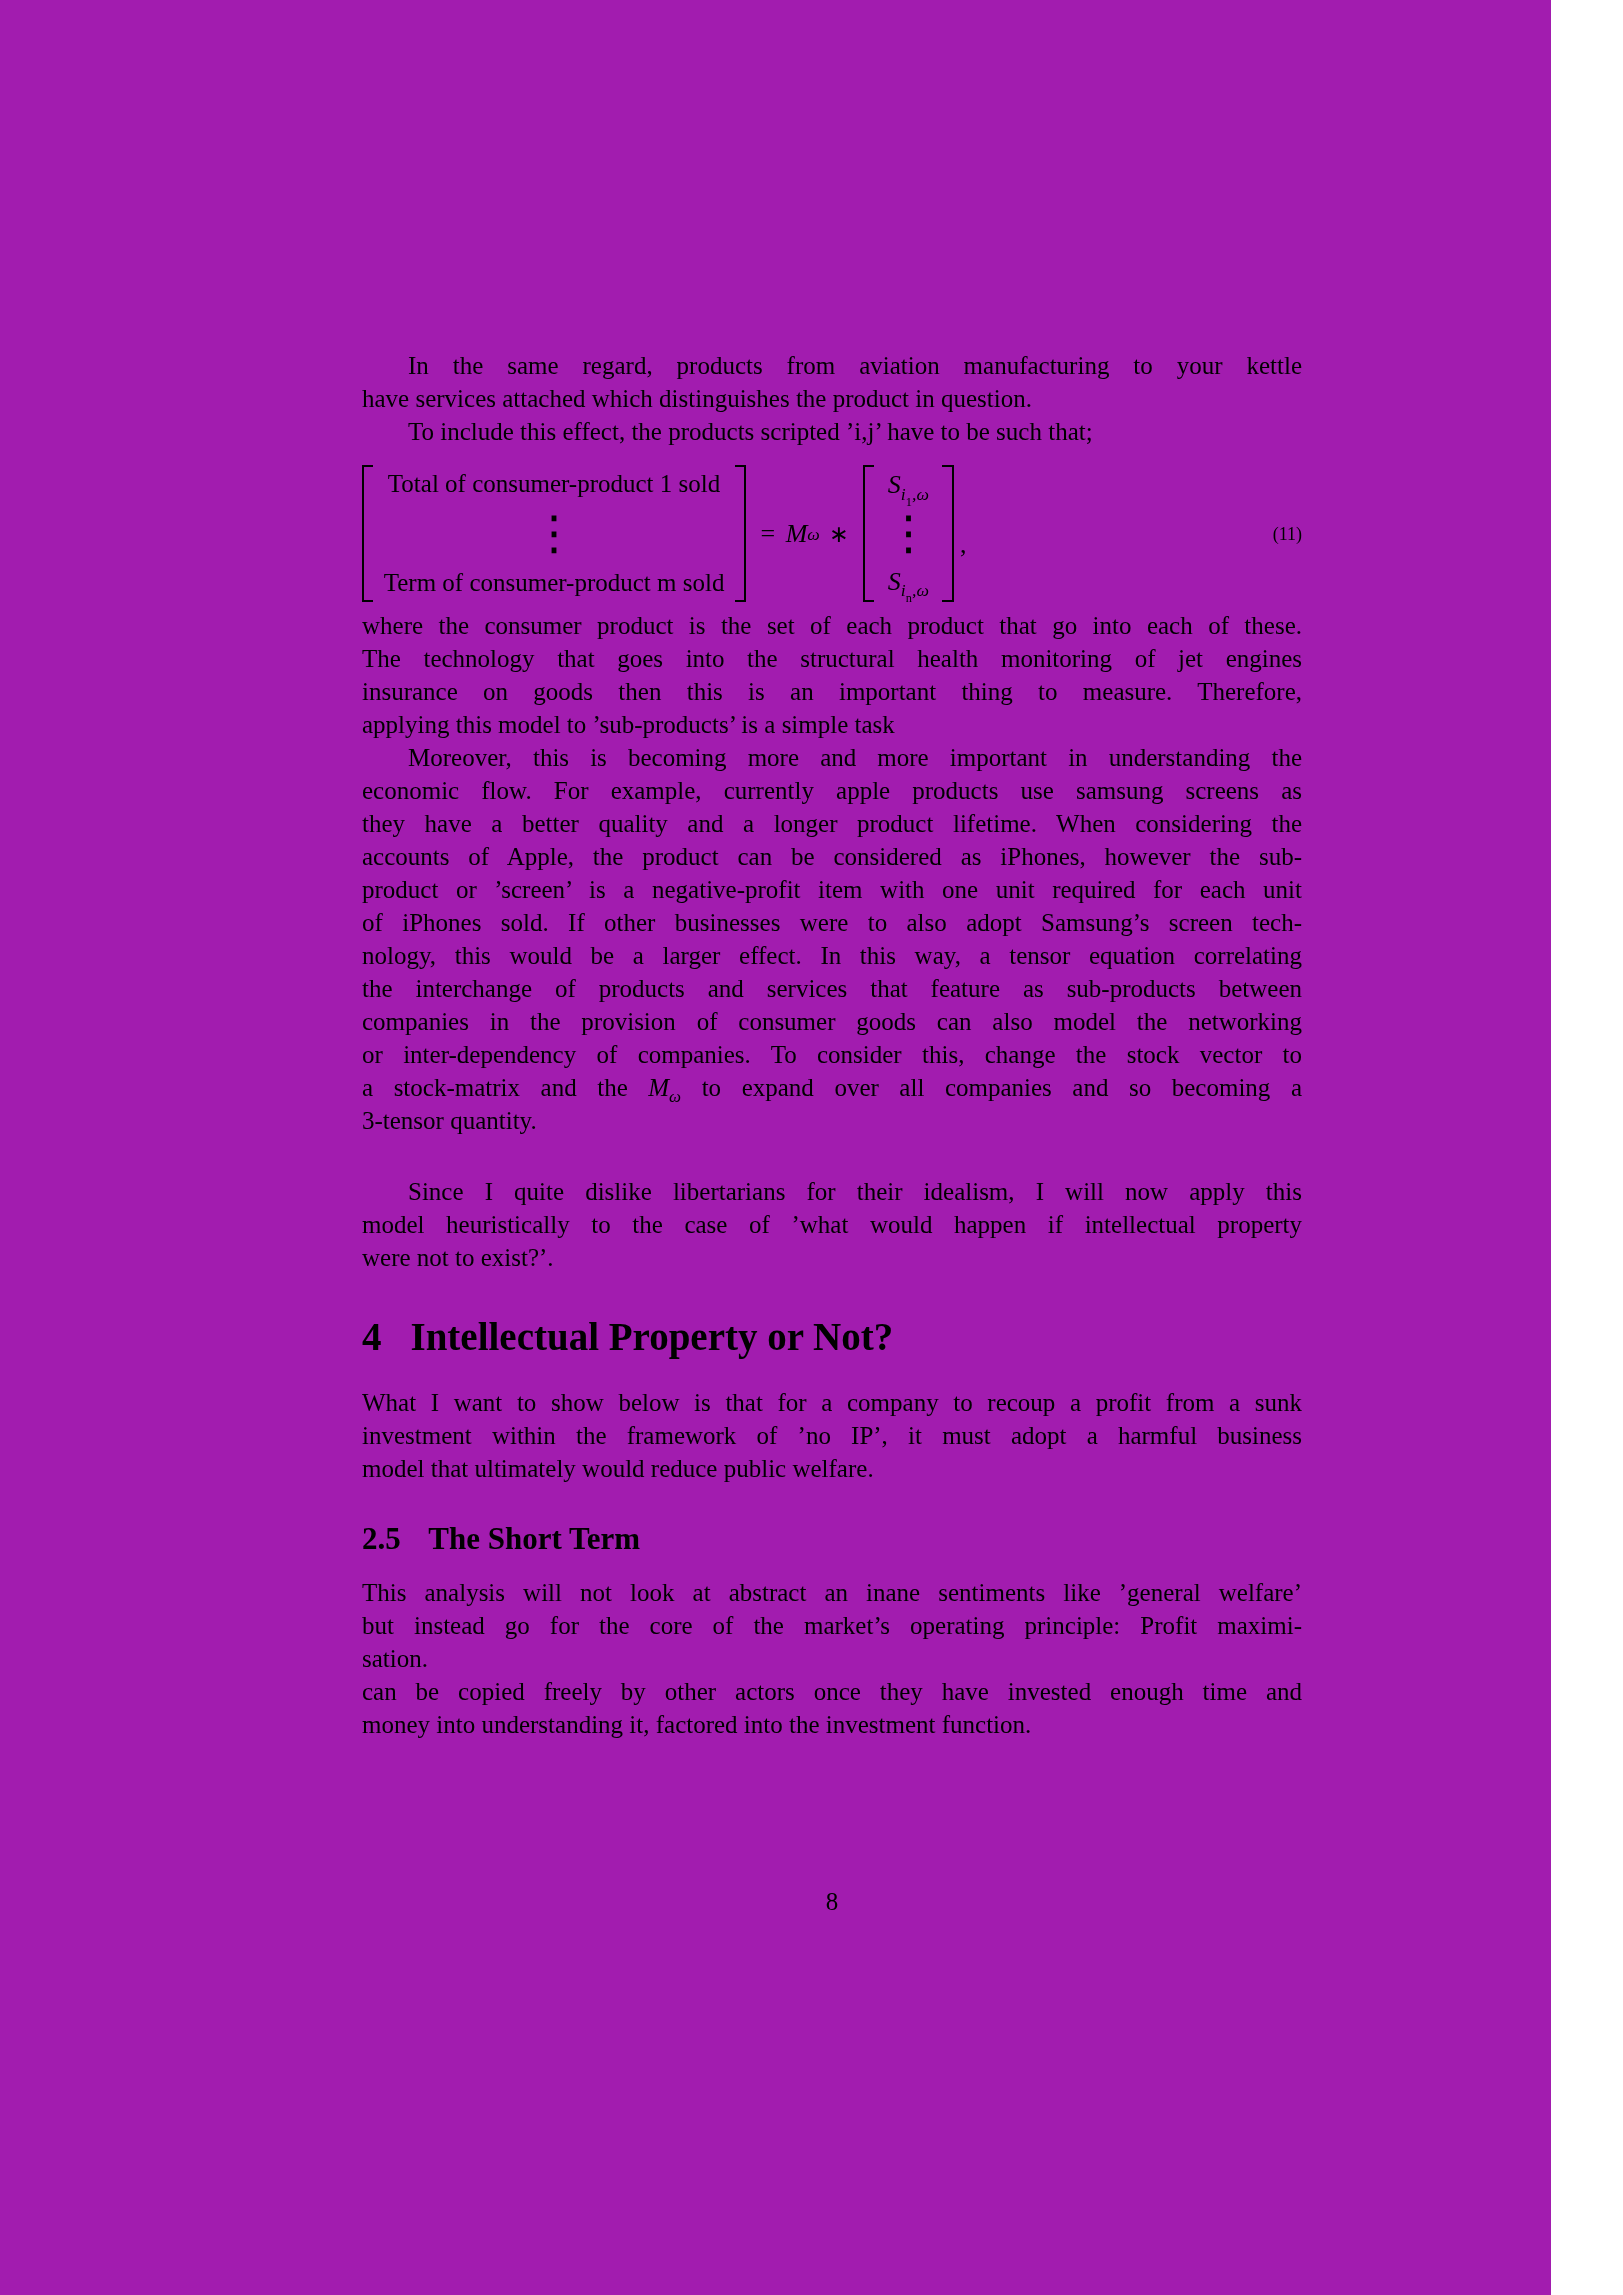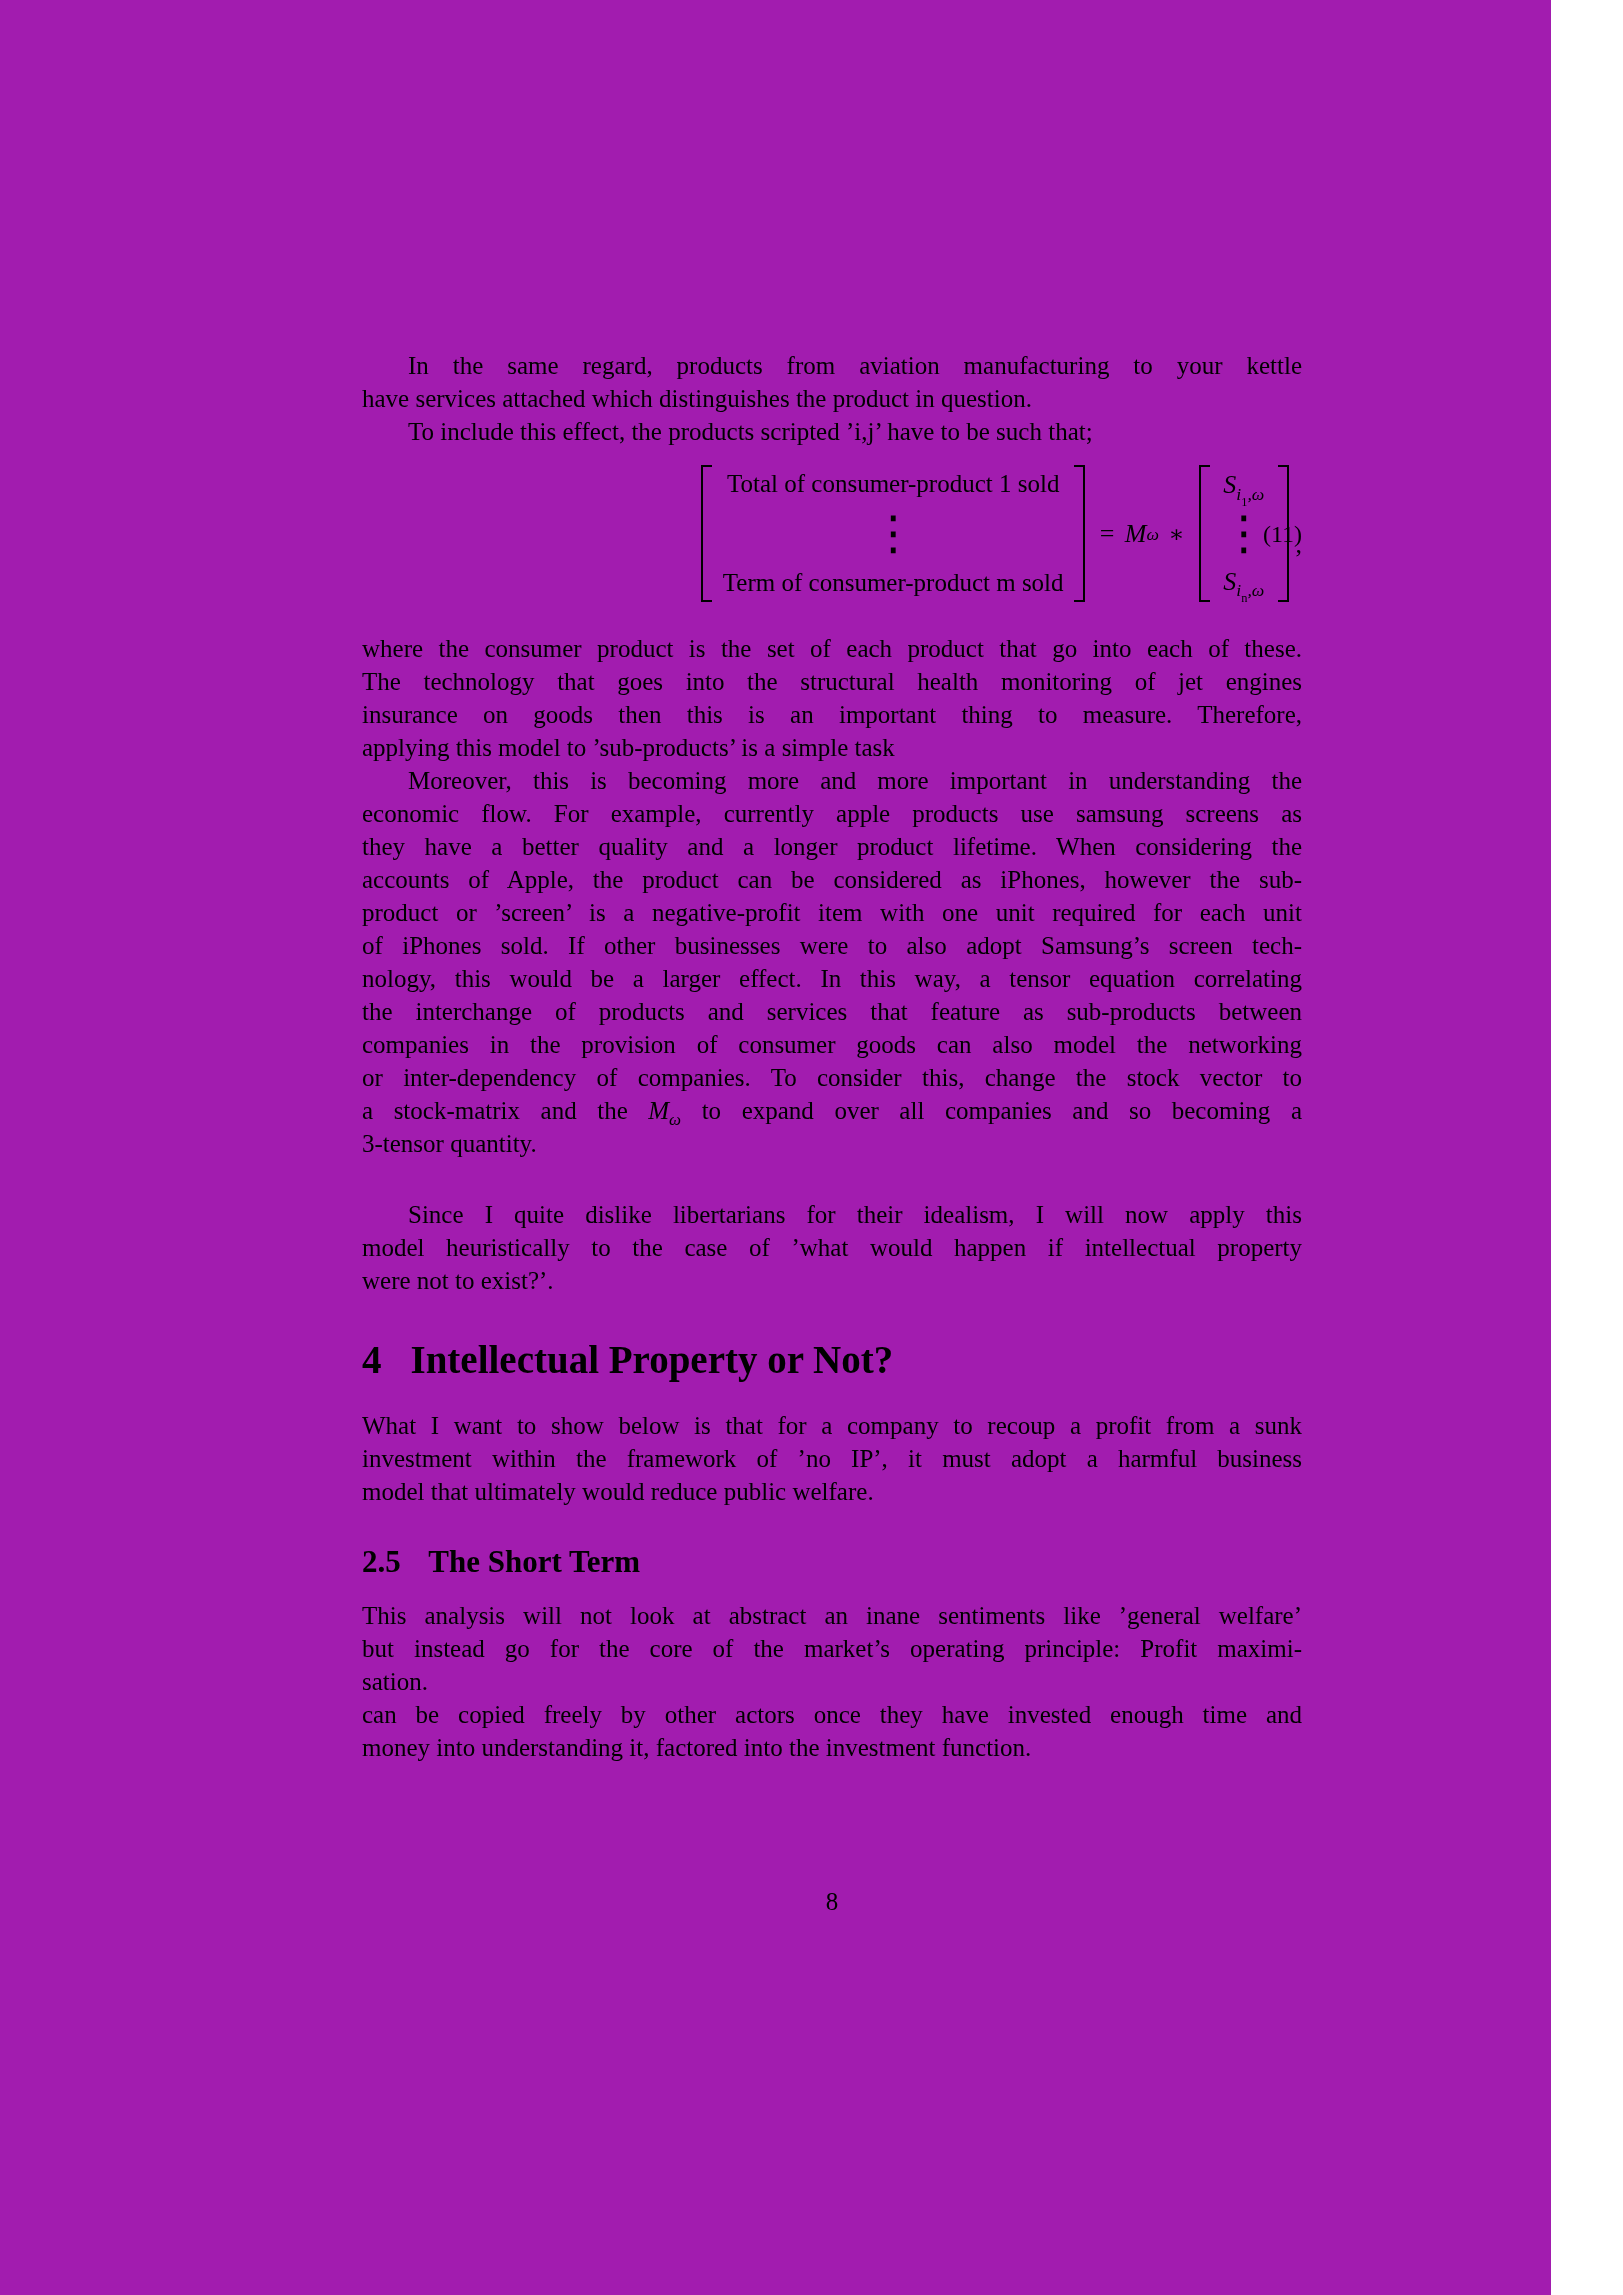--- a/index.html
+++ b/index.html
@@ -34,26 +34,27 @@
   .par sub.msub {
     font-size: 17px;
     font-style: italic;
     line-height: 0;
   }
   .gap-before-med { margin-top: 38px; }
   
   .equation {
     position: relative;
     margin-top: 17px;
-    margin-bottom: 30px;
+    margin-bottom: 7px;
     height: 137px;
     display: flex;
     align-items: center;
-    justify-content: flex-end;
+    justify-content: flex-start;
     font-size: 25px;
+    font-family: Liberation Serif, serif;
   }
   .eq-group { display: flex; align-items: center; }
   .matrix { display: flex; align-items: stretch; }
   .bracket { width: 9.2px; }
   .bracket.left  { border-left: 2.3px solid #000; border-top: 2.3px solid #000; border-bottom: 2.3px solid #000; }
   .bracket.right { border-right: 2.3px solid #000; border-top: 2.3px solid #000; border-bottom: 2.3px solid #000; }
   .mat-body {
     display: flex;
     flex-direction: column;
     justify-content: space-between;
@@ -80,21 +81,21 @@
   .vec-row { font-size: 26px; }
   .vec-row .base { font-style: italic; }
   .sublvl1 { font-size: 17.7px; font-style: italic; position: relative; top: 6.5px; }
   .sublvl2 { font-size: 12.4px; position: relative; top: 5.9px; font-style: normal; }
   .eq-comma { font-size: 26px; margin-left: 6.5px; position: relative; top: 11.8px; }
   .eq-label {
     position: absolute;
     right: 0;
     top: 50%;
     transform: translateY(-50%);
-    font-size: 24px;
+    font-size: 18px;
   }
   
   .section-h {
     margin-top: 38px;
     font-size: 39px;
     font-weight: bold;
     line-height: 49px;
     display: flex;
   }
   .section-h .h-number { margin-right: 29px; }

